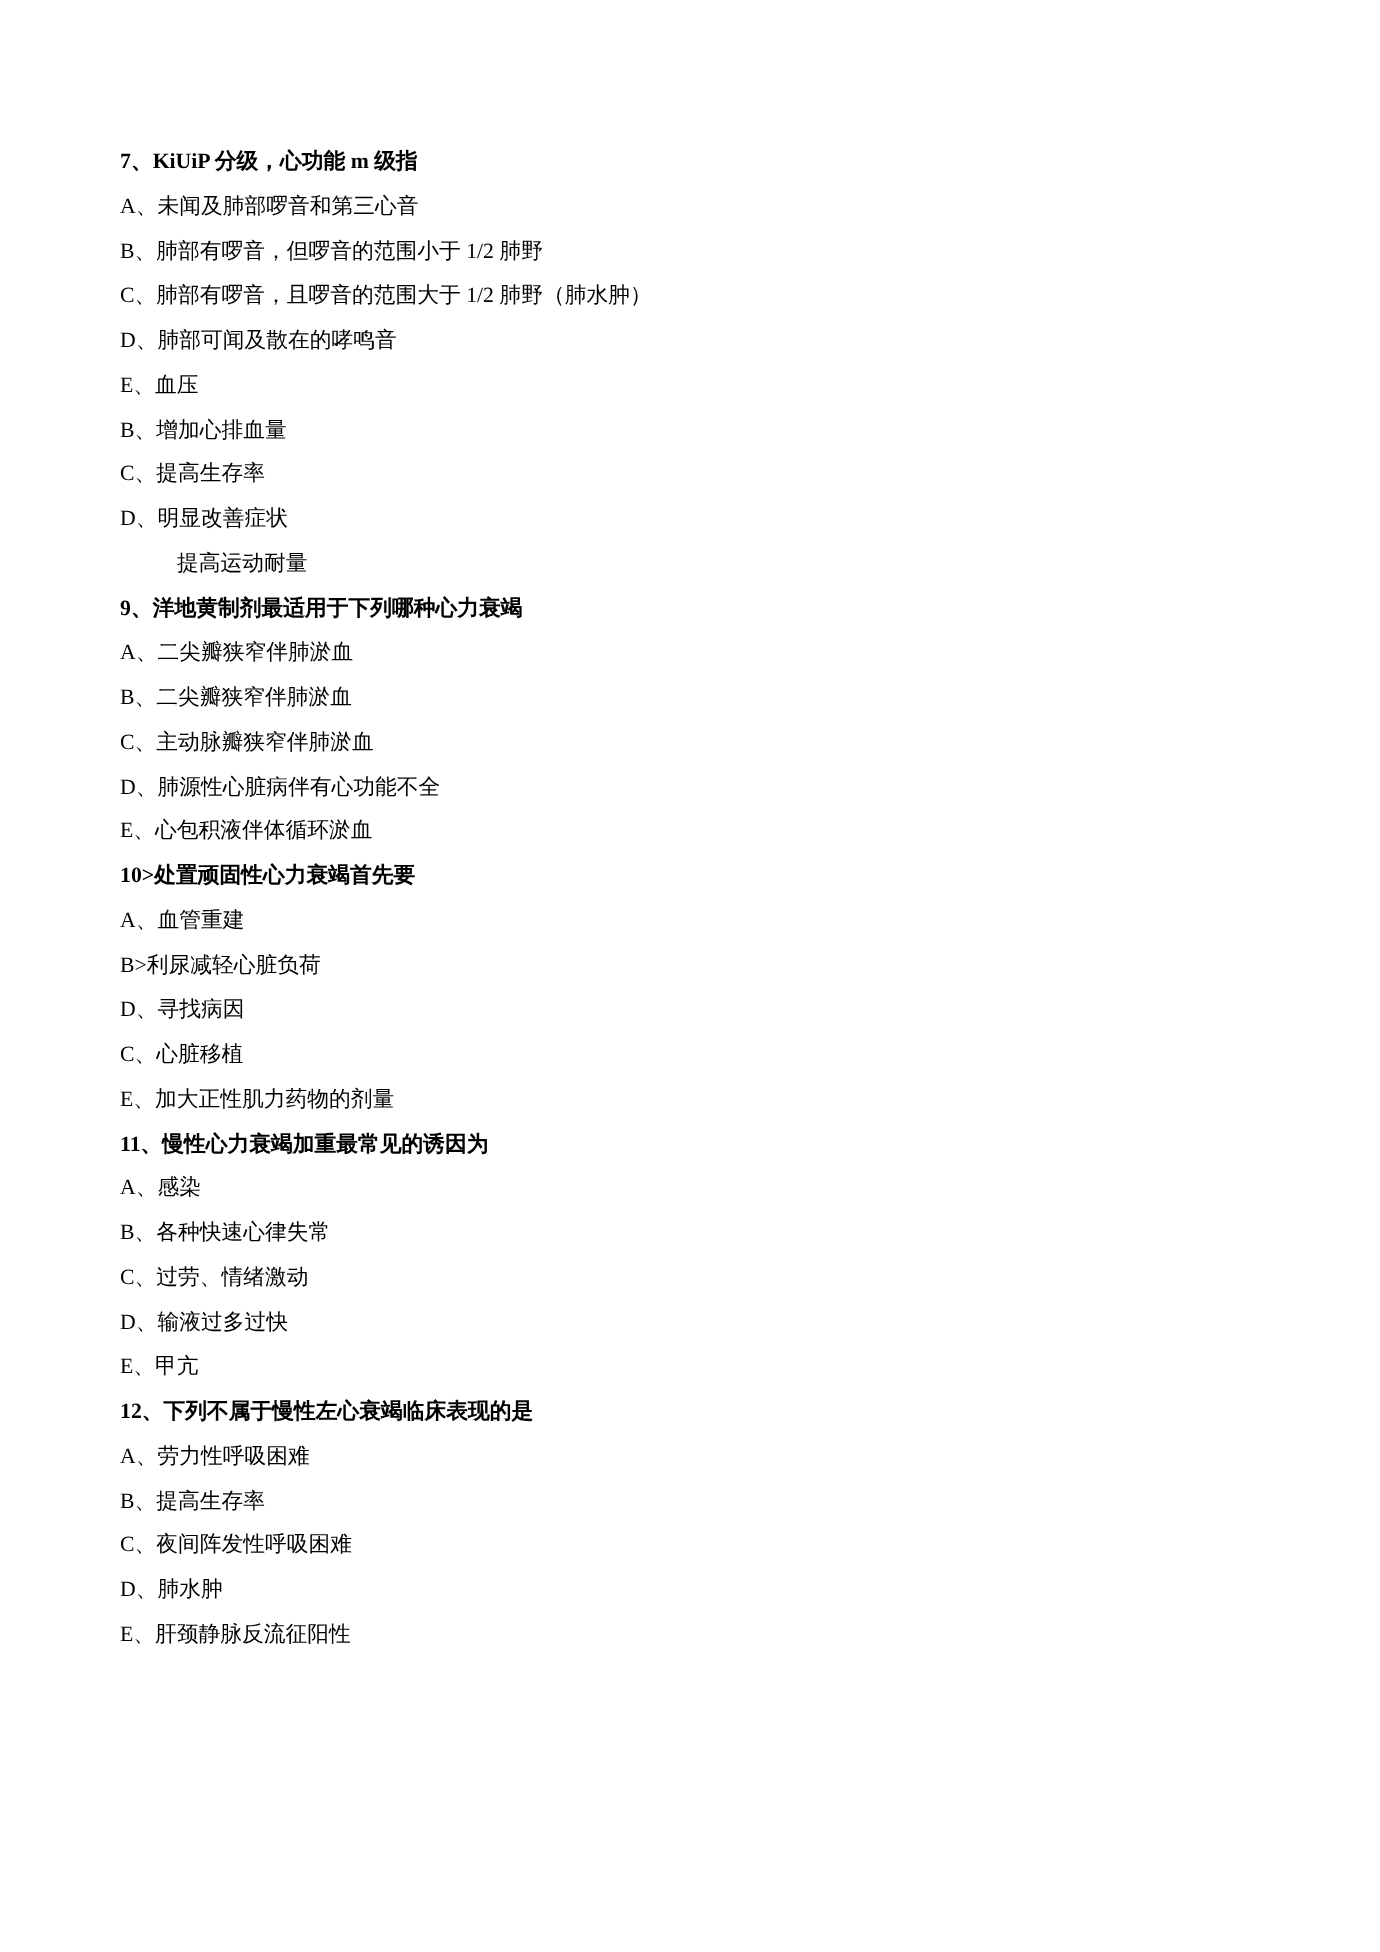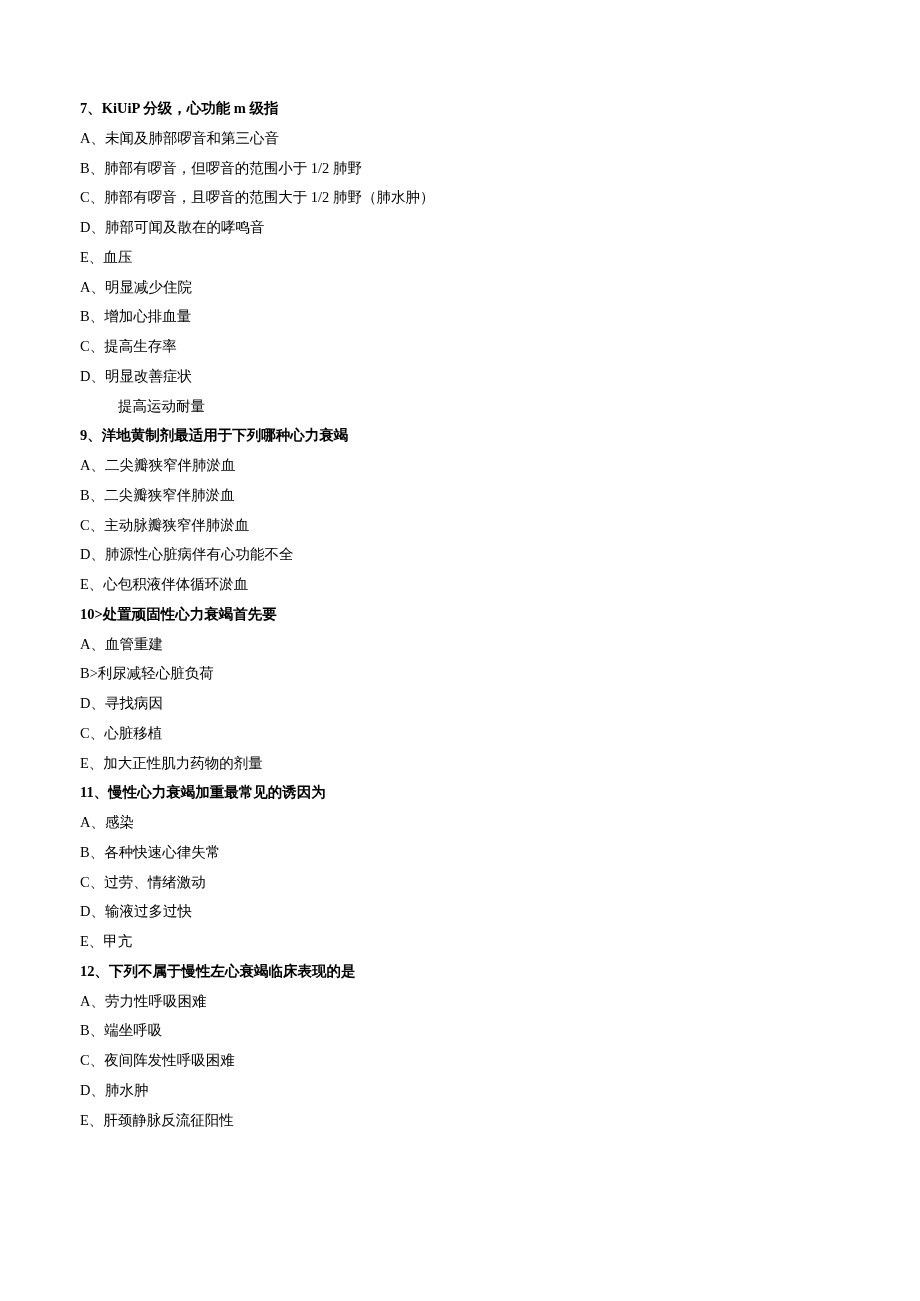--- a/index.html
+++ b/index.html
@@ -41,21 +41,20 @@
   <div class="question-block">
     <div class="question-title">7、KiUiP 分级，心功能 m 级指</div>
     <div class="option">A、未闻及肺部啰音和第三心音</div>
     <div class="option">B、肺部有啰音，但啰音的范围小于 1/2 肺野</div>
     <div class="option">C、肺部有啰音，且啰音的范围大于 1/2 肺野（肺水肿）</div>
     <div class="option">D、肺部可闻及散在的哮鸣音</div>
     <div class="option">E、血压</div>
   </div>
 
   <div class="question-block">
-    <div class="option">A、明显减少住院</div>
     <div class="option">B、增加心排血量</div>
     <div class="option">C、提高生存率</div>
     <div class="option">D、明显改善症状</div>
     <div class="sub-option">提高运动耐量</div>
   </div>
 
   <div class="question-block">
     <div class="question-title">9、洋地黄制剂最适用于下列哪种心力衰竭</div>
     <div class="option">A、二尖瓣狭窄伴肺淤血</div>
     <div class="option">B、二尖瓣狭窄伴肺淤血</div>
@@ -78,19 +77,19 @@
     <div class="option">A、感染</div>
     <div class="option">B、各种快速心律失常</div>
     <div class="option">C、过劳、情绪激动</div>
     <div class="option">D、输液过多过快</div>
     <div class="option">E、甲亢</div>
   </div>
 
   <div class="question-block">
     <div class="question-title">12、下列不属于慢性左心衰竭临床表现的是</div>
     <div class="option">A、劳力性呼吸困难</div>
-    <div class="option">B、端坐呼吸</div>
+    <div class="option">B、提高生存率</div>
     <div class="option">C、夜间阵发性呼吸困难</div>
     <div class="option">D、肺水肿</div>
     <div class="option">E、肝颈静脉反流征阳性</div>
   </div>
 
 </div>
 
 </body></html>

